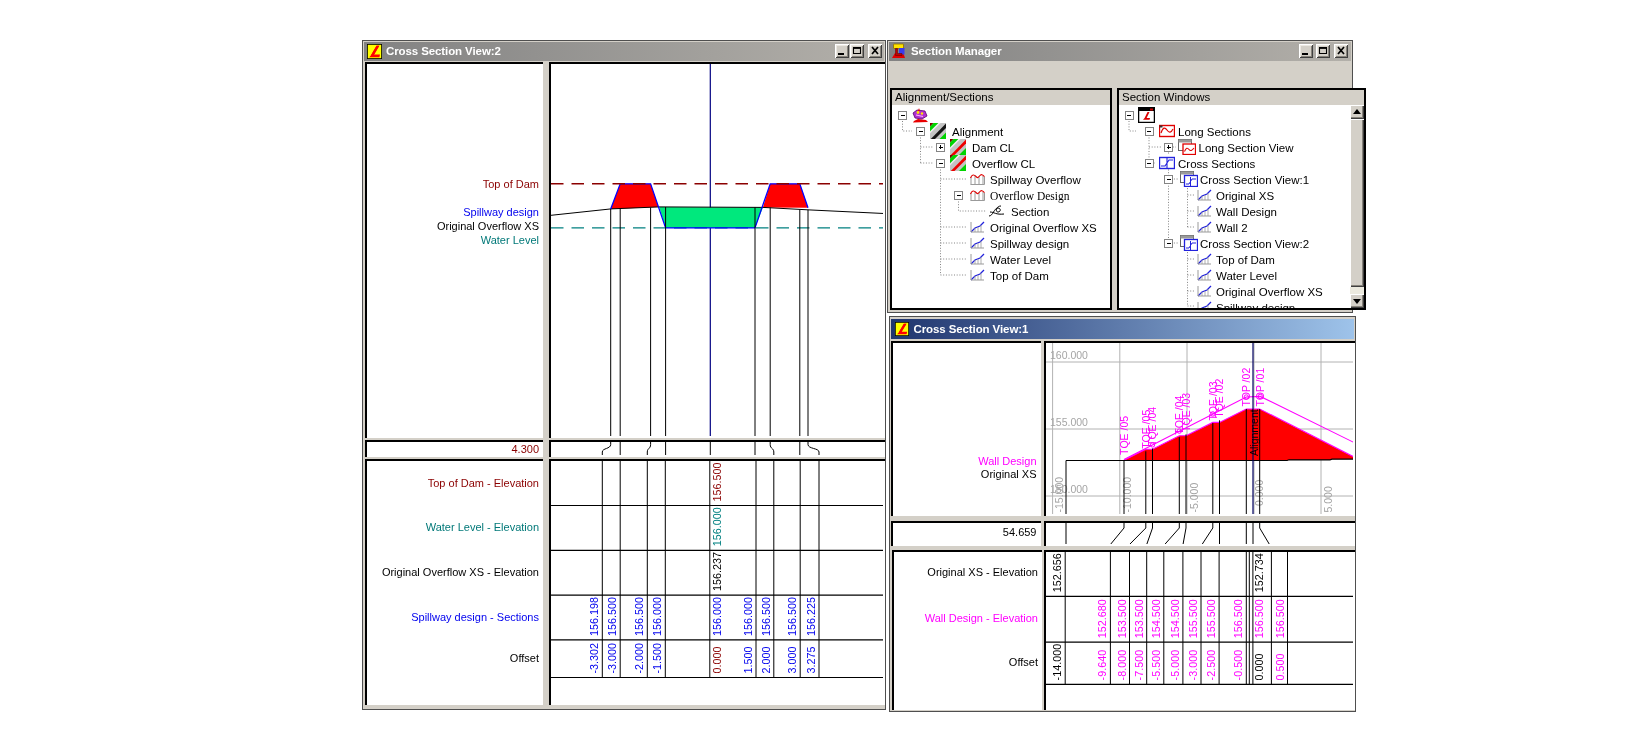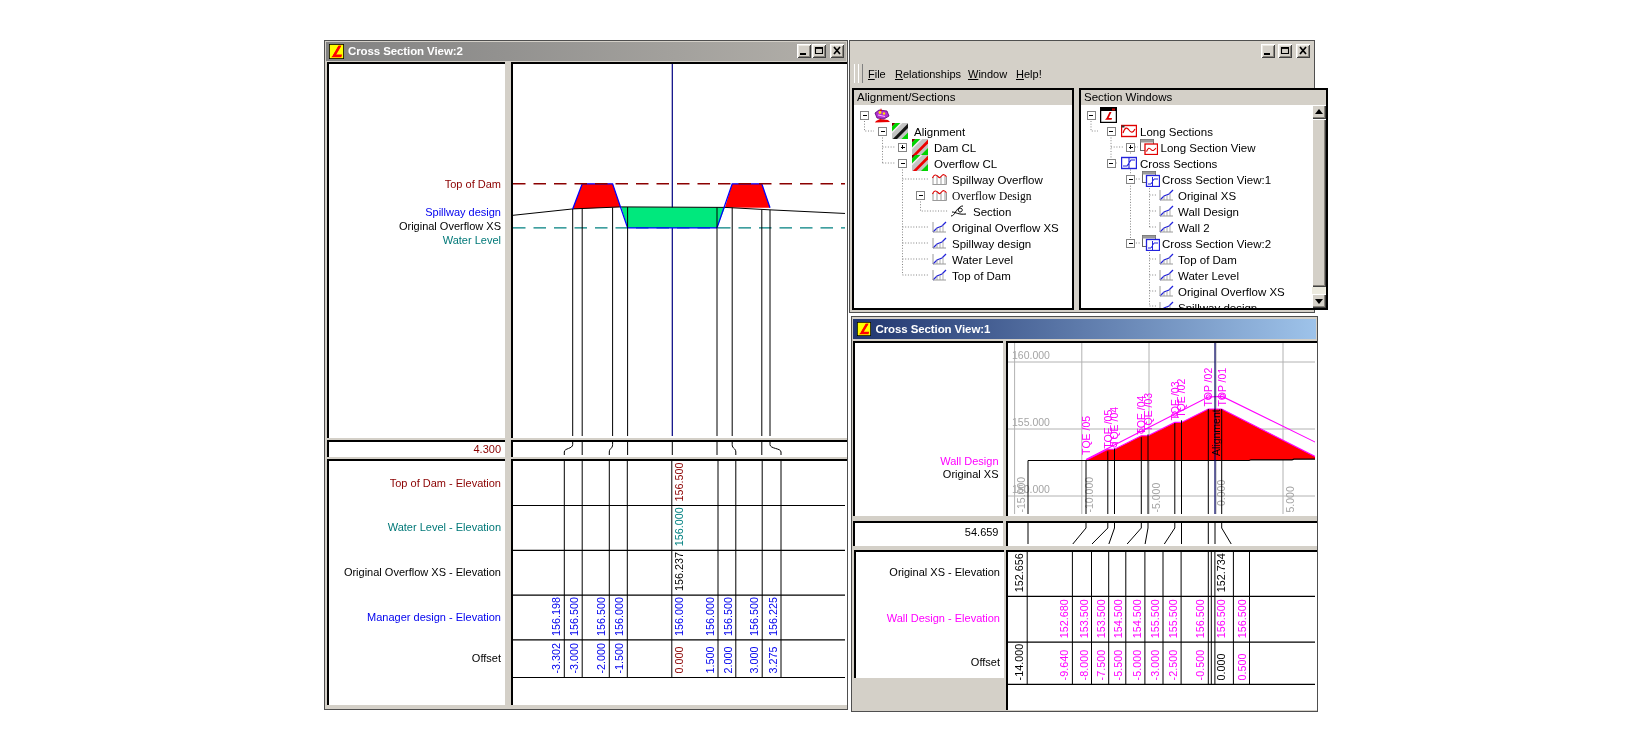--- a/index.html
+++ b/index.html
@@ -1,17 +1,17 @@
 <!DOCTYPE html>
 <html><head>
 <meta charset="utf-8">
 <style>
   html,body{margin:0;padding:0;width:1640px;height:750px;background:#fff;overflow:hidden;
     font-family:"Liberation Sans",sans-serif;}
-  .win{position:absolute;background:#d4d0c8;border:1px solid #4f4f4f;box-sizing:border-box;}
+  .win{position:absolute;background:#d4d0c8;border:1px solid #4f4f4f;box-sizing:border-box;margin-left:38px;}
   .tbar{position:absolute;height:18.5px;display:flex;align-items:center;overflow:hidden;}
   .tbar-gray{background:linear-gradient(90deg,#828282,#b3b0aa);}
   .tbar-blue{background:linear-gradient(90deg,#20356e,#9ec3ea);}
   .ttext{color:#fff;font-weight:bold;font-size:11.5px;letter-spacing:-0.1px;white-space:nowrap;}
   .panel{position:absolute;background:#fff;border-top:2px solid #000;border-left:2px solid #000;box-sizing:border-box;overflow:hidden;}
   .lbl{position:absolute;white-space:nowrap;font-size:11px;line-height:11px;}
   .rlab{position:absolute;right:4px;white-space:nowrap;font-size:11px;line-height:11px;text-align:right;}
   .btn{position:absolute;width:14px;height:13.5px;background:#d4d0c8;
     box-shadow:inset 1px 1px 0 #fff, inset -1px -1px 0 #404040, inset 2px 2px 0 #ece9e2, inset -2px -2px 0 #87837b;}
   .tree-item{position:absolute;font-size:11.5px;line-height:12px;white-space:nowrap;color:#000;}
@@ -96,21 +96,21 @@
         <path d="M760.8 441 V454.5"></path>
         <path d="M769 441 V443.5 C769 448 780 447 780 451 V454.5"></path>
       </g>
     </svg>
   </div>
 
   <div class="panel" style="left:1.5px;top:418px;width:178.5px;height:245.5px;">
     <div class="rlab" style="top:16.5px;color:#8b0000;">Top of Dam - Elevation</div>
     <div class="rlab" style="top:61px;color:#007878;">Water Level - Elevation</div>
     <div class="rlab" style="top:106px;color:#000;">Original Overflow XS - Elevation</div>
-    <div class="rlab" style="top:151px;color:#0000ee;">Manager design - Elevation</div>
+    <div class="rlab" style="top:151px;color:#0000ee;">Spillway design - Sections</div>
     <div class="rlab" style="top:192px;color:#000;">Offset</div>
   </div>
 
   <div class="panel" style="left:185.5px;top:418px;width:336.5px;height:245.5px;">
     <svg width="332.5" height="243.5" viewBox="512 460 332.5 243.5" font-size="10.8px">
       <g stroke="#000" stroke-width="1.2">
         <line x1="512" y1="504.5" x2="845" y2="504.5"></line>
         <line x1="512" y1="549.3" x2="845" y2="549.3"></line>
         <line x1="512" y1="594.1" x2="845" y2="594.1"></line>
         <line x1="512" y1="638.9" x2="845" y2="638.9"></line>
@@ -155,45 +155,46 @@
         <text transform="translate(713 672.5) rotate(-90)">1.500</text>
         <text transform="translate(730.8 672.5) rotate(-90)">2.000</text>
         <text transform="translate(757.2 672.5) rotate(-90)">3.000</text>
         <text transform="translate(776 672.5) rotate(-90)">3.275</text>
       </g>
     </svg>
   </div>
 </div>
 
 <div class="win" id="wsm" style="left:849px;top:40px;width:466px;height:273px;">
+  <div class="tbar tbar-gray" style="left:1px;top:1px;width:462px;">
+    <svg width="16" height="16" viewBox="0 0 16 16" style="margin-left:2px;">
+      <path d="M1 15 L4 10 L8 12 L12 9 L14 15 Z" fill="#e00000"></path>
+      <rect x="2.5" y="1" width="10" height="4.5" rx="0.5" fill="#ffe400" stroke="#8a6c00" stroke-width="0.8"></rect>
+      <rect x="8" y="5" width="5.5" height="6.5" fill="#3a3aee"></rect>
+      <path d="M4.5 5.5 L4.5 12.5 L11 12.5 L11 10.5 L6.5 10.5 L6.5 5.5 Z" fill="#c00000" stroke="#500" stroke-width="0.5"></path>
+    </svg>
+    <div class="ttext" style="margin-left:4px;">Section Manager</div>
+  </div>
   <div class="btn" style="right:39px;top:3px;">
       <svg width="14" height="13">
         <rect x="3" y="9" width="6" height="2" fill="#000"></rect>
       </svg>
     </div>
   <div class="btn" style="right:22.5px;top:3px;">
       <svg width="14" height="13">
         <path d="M3.5 4 H10.5 V9.5 H3.5 Z" fill="none" stroke="#000" stroke-width="1.1"></path>
         <rect x="3" y="3" width="8" height="1.8" fill="#000"></rect>
       </svg>
     </div>
   <div class="btn" style="right:4.5px;top:3px;">
       <svg width="14" height="13">
         <path d="M4 3 L10 10 M10 3 L4 10" stroke="#000" stroke-width="1.7"></path>
       </svg>
     </div>
 
-  <div style="position:absolute;left:1px;top:20px;width:462px;height:26px;background:#d4d0c8;">
-    <div style="position:absolute;left:3px;top:3px;width:3px;height:19px;border-left:1.5px solid #fff;border-right:1.5px solid #808080;"></div>
-    <div style="position:absolute;left:7px;top:3px;width:3px;height:19px;border-left:1.5px solid #fff;border-right:1.5px solid #808080;"></div>
-    <div class="lbl" style="left:17px;top:7.5px;font-size:11px;"><u>F</u>ile</div>
-    <div class="lbl" style="left:44px;top:7.5px;font-size:11px;"><u>R</u>elationships</div>
-    <div class="lbl" style="left:117px;top:7.5px;font-size:11px;"><u>W</u>indow</div>
-    <div class="lbl" style="left:165px;top:7.5px;font-size:11px;"><u>H</u>elp!</div>
-  </div>
 
   <div style="position:absolute;left:2px;top:47px;width:222px;height:222px;background:#fff;border:2px solid #000;box-sizing:border-box;overflow:hidden;">
     <div class="hdr">Alignment/Sections</div>
     <div id="treeL" style="position:absolute;left:0;top:15px;right:0;bottom:0;background:#fff;">
 
       <svg style="position:absolute;left:0;top:0;" width="218" height="204" viewBox="854 104 218 204">
         <g stroke="#848484" stroke-width="1" stroke-dasharray="1 1.7" fill="none">
           <path d="M864.5 120 V130 H874"></path>
           <path d="M882.5 136.5 V162"></path>
           <path d="M882.5 146 H896"></path>
@@ -562,21 +563,21 @@
         <path d="M1148 522 V527 L1145 543.5"></path>
         <path d="M1174.8 522 V527 L1164 543.5"></path>
         <path d="M1181.5 522 V543.5"></path>
         <path d="M1208.3 522 V543.5"></path>
         <path d="M1215 522 V543.5"></path>
         <path d="M1221.7 522 V527 L1231.5 543.5"></path>
       </g>
     </svg>
   </div>
 
-  <div class="panel" style="left:2px;top:233px;width:150px;height:128px;">
+  <div class="panel" style="left:2px;top:233px;width:150px;height:160px;">
     <div class="rlab" style="top:14.5px;color:#000;">Original XS - Elevation</div>
     <div class="rlab" style="top:60.5px;color:#ff00ff;">Wall Design - Elevation</div>
     <div class="rlab" style="top:104.5px;color:#000;">Offset</div>
   </div>
   <div class="panel" style="left:154px;top:233px;width:311px;height:160px;">
     <svg width="307" height="158" viewBox="1008 551 307 158" font-size="10.8px">
       <g stroke="#000" stroke-width="1.2">
         <line x1="1008" y1="595.3" x2="1315" y2="595.3"></line>
         <line x1="1008" y1="641.2" x2="1315" y2="641.2"></line>
         <line x1="1008" y1="683.4" x2="1315" y2="683.4"></line>

